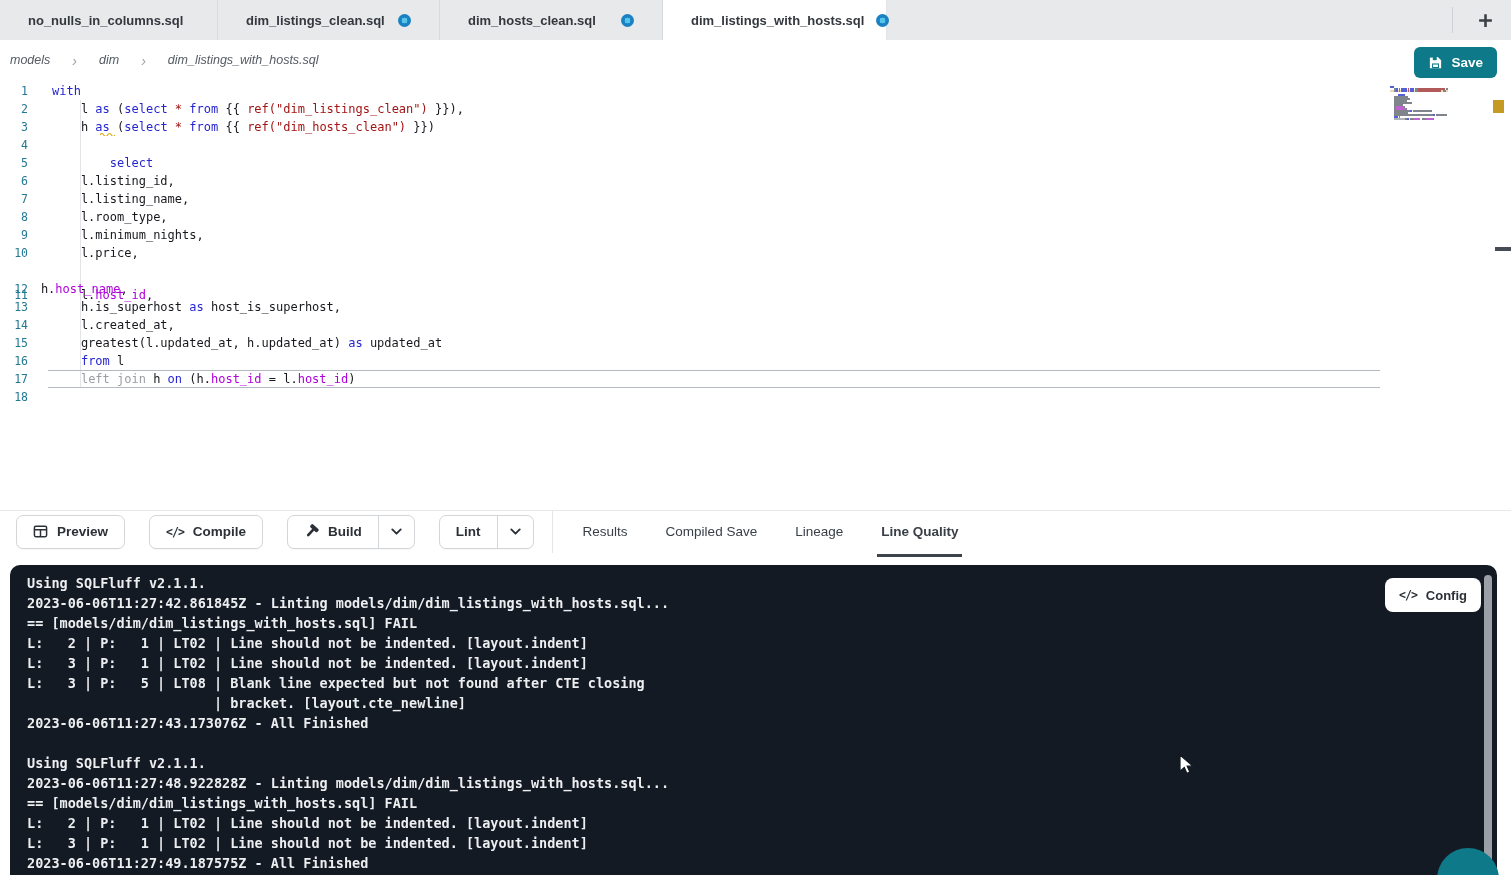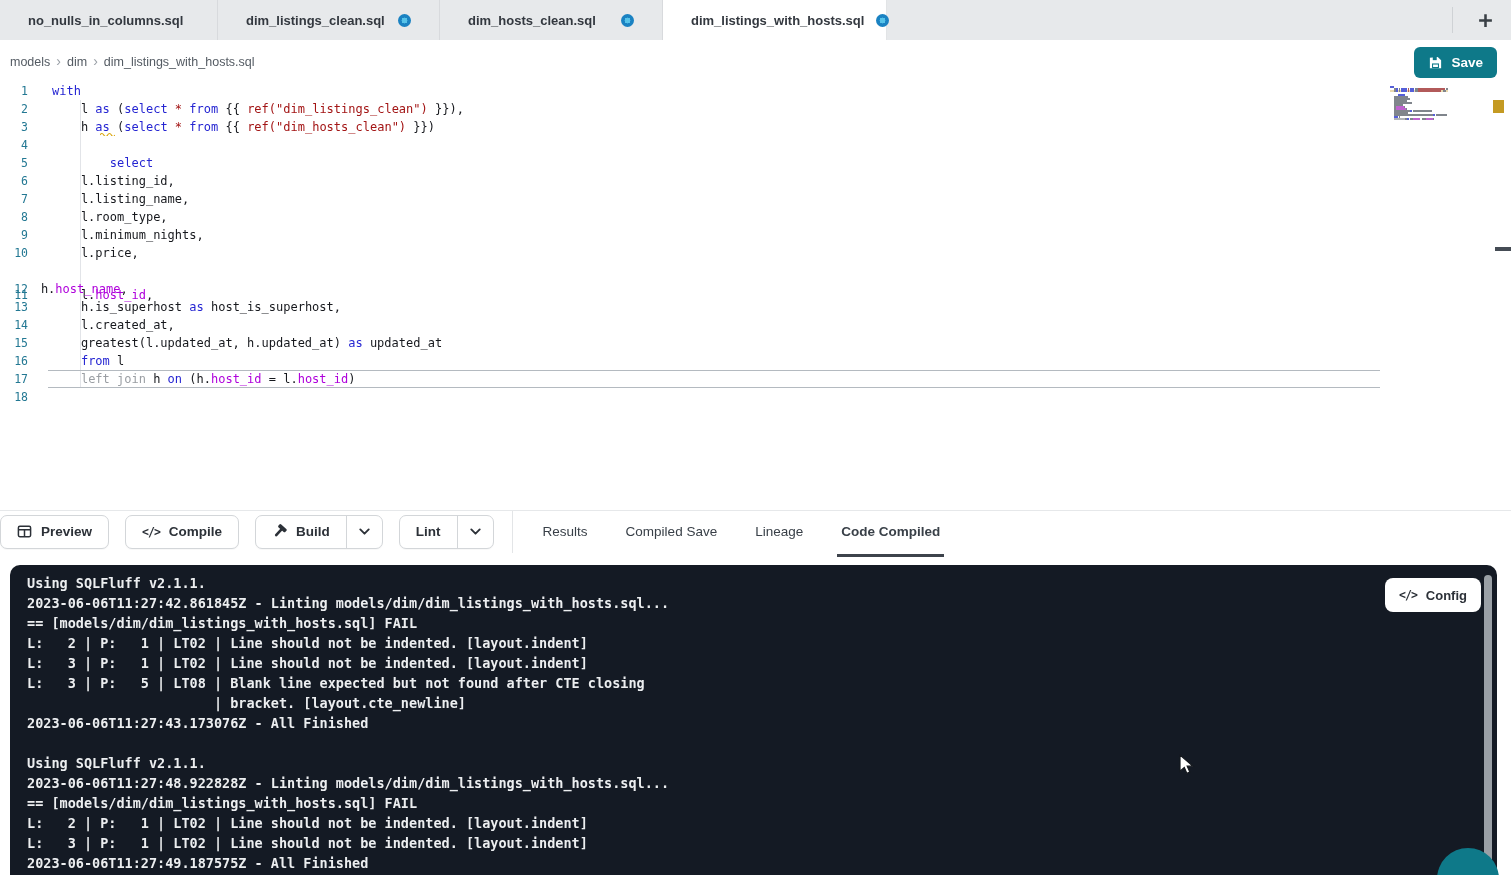--- a/index.html
+++ b/index.html
@@ -12,21 +12,21 @@
           border-right:1px solid #d8dadd; font-size:13px; font-weight:700; color:#33383f; cursor:default; }
   .ftab.active { background:#ffffff; border-right:1px solid #e2e4e6; }
   .dot { width:13px; height:13px; border-radius:50%; margin-left:12px; flex:0 0 auto;
          background: radial-gradient(circle, var(--tab-dot-inner) 0 32%, var(--tab-dot) 33% 100%); }
   .newtab-zone { margin-left:auto; display:flex; align-items:center; }
   .tab-divider { width:1px; height:26px; background:#cfd2d5; margin-right:18px; }
   .plus-btn { width:28px; height:28px; margin-right:12px; display:flex; align-items:center; justify-content:center; cursor:pointer; }
 
   
   .crumbrow { position:absolute; top:40px; left:0; width:1511px; height:42px; background:#fff; display:flex; align-items:center; }
-  .crumbs { display:flex; align-items:flex-end; gap:6px; padding-left:10px; font-size:12.5px; color:#545b63; }
+  .crumbs { display:flex; align-items:flex-start; gap:22px; padding-left:10px; font-size:12.5px; color:#545b63;font-style:italic; }
   .crumb-sep { color:#9aa0a7; font-size:14px; }
   .save-btn { position:absolute; right:14px; top:7px; height:31px; padding:0 14px; display:flex; align-items:center; gap:8px;
               background:var(--accent); border:none; border-radius:6px; color:#fff; font-size:13.5px; font-weight:700;
               font-family:"Liberation Sans",sans-serif; cursor:pointer; }
 
   
   .editor { position:absolute; top:82px; left:0; width:1511px; height:427px; background:#fff;
             font-family:"DejaVu Sans Mono", monospace; font-size:12px; }
   .code-line { position:absolute; left:0; width:1390px; height:18px; line-height:18px; white-space:pre; padding-left:52px; }
   .code-line .ln { position:absolute; left:0; top:0; width:28px; text-align:right; color:var(--c-ln); font-size:11.5px; }
@@ -230,21 +230,21 @@
         <div class="mm-seg" style="left: 35.7px; width: 7.35px; background: rgb(191, 99, 207);"></div>
         <div class="mm-seg" style="left: 43.05px; width: 1.05px; background: rgb(128, 133, 140);"></div>
       </div>
       <div class="mm-row"></div>
     </div>
   <div class="ruler-warning"></div>
   <div class="ruler-cursor"></div>
 </div>
 
 <div class="toolbar">
-  <div id="actions-mount" style="display:flex; align-items:center; gap:16px; padding-left:0;">
+  <div id="actions-mount" style="display:flex; align-items:center; gap:24px; padding-left:16px;">
       <div class="btn">
         <div class="main">
           <span style="display: flex;">
             <svg width="15" height="15" viewBox="0 0 16 16">
               <rect x="1.5" y="2.5" width="13" height="11" rx="1.5" fill="none" stroke="#2c3138" stroke-width="1.6"></rect>
               <path d="M1.5 6.2 H14.5 M8 6.2 V13.5" stroke="#2c3138" stroke-width="1.6" fill="none"></path>
             </svg>
           </span>
           <span>Preview</span>
         </div>
@@ -288,21 +288,21 @@
             </svg>
           </span>
         </div>
       </div>
     </div>
   <div class="tb-divider"></div>
   <div class="panel-tabs" id="ptabs-mount">
       <div class="ptab">Results</div>
       <div class="ptab">Compiled Save</div>
       <div class="ptab">Lineage</div>
-      <div class="ptab active">Code Compiled</div>
+      <div class="ptab active">Line Quality</div>
     </div>
 </div>
 
 <div class="terminal">
   <div class="term-body" id="term-mount">
       <div class="term-line">Using SQLFluff v2.1.1.</div>
       <div class="term-line">2023-06-06T11:27:42.861845Z - Linting models/dim/dim_listings_with_hosts.sql...</div>
       <div class="term-line">== [models/dim/dim_listings_with_hosts.sql] FAIL</div>
       <div class="term-line">L:   2 | P:   1 | LT02 | Line should not be indented. [layout.indent]</div>
       <div class="term-line">L:   3 | P:   1 | LT02 | Line should not be indented. [layout.indent]</div>

